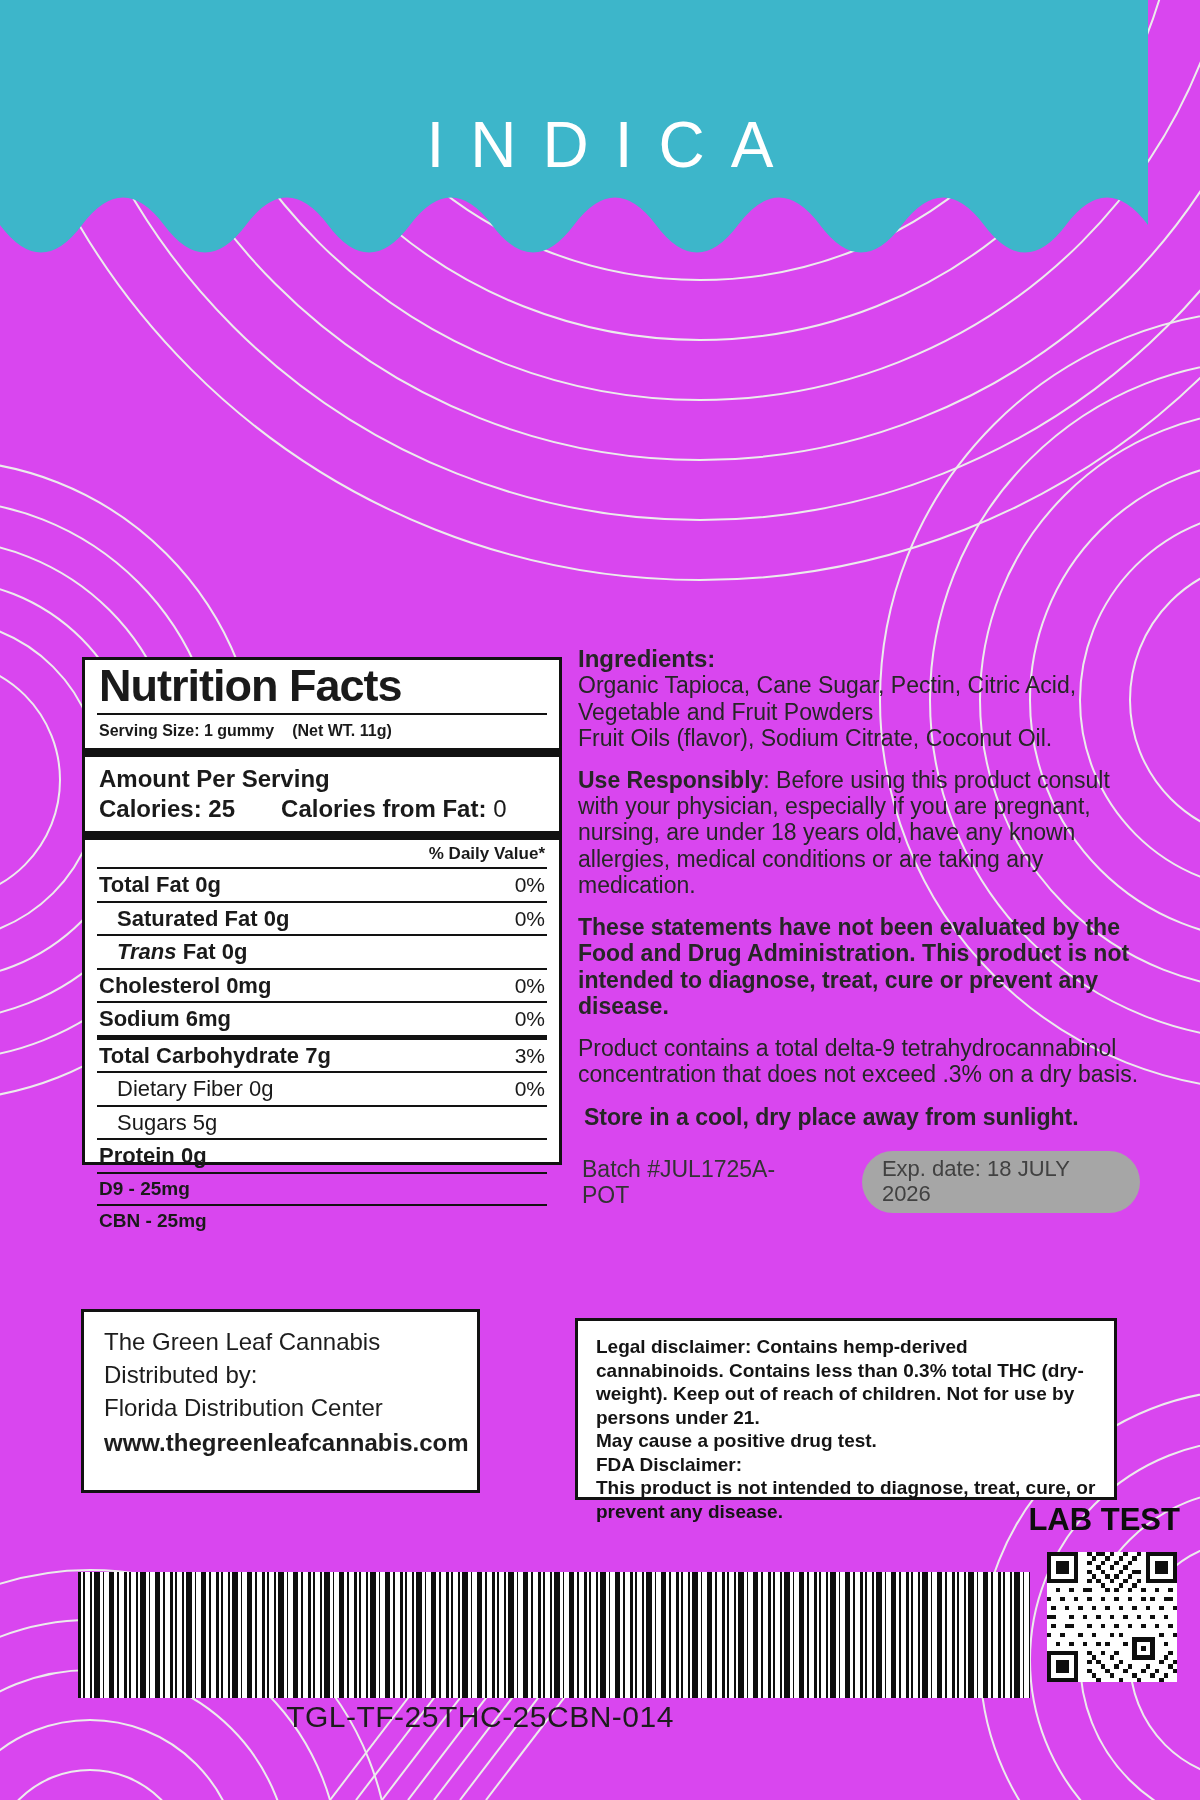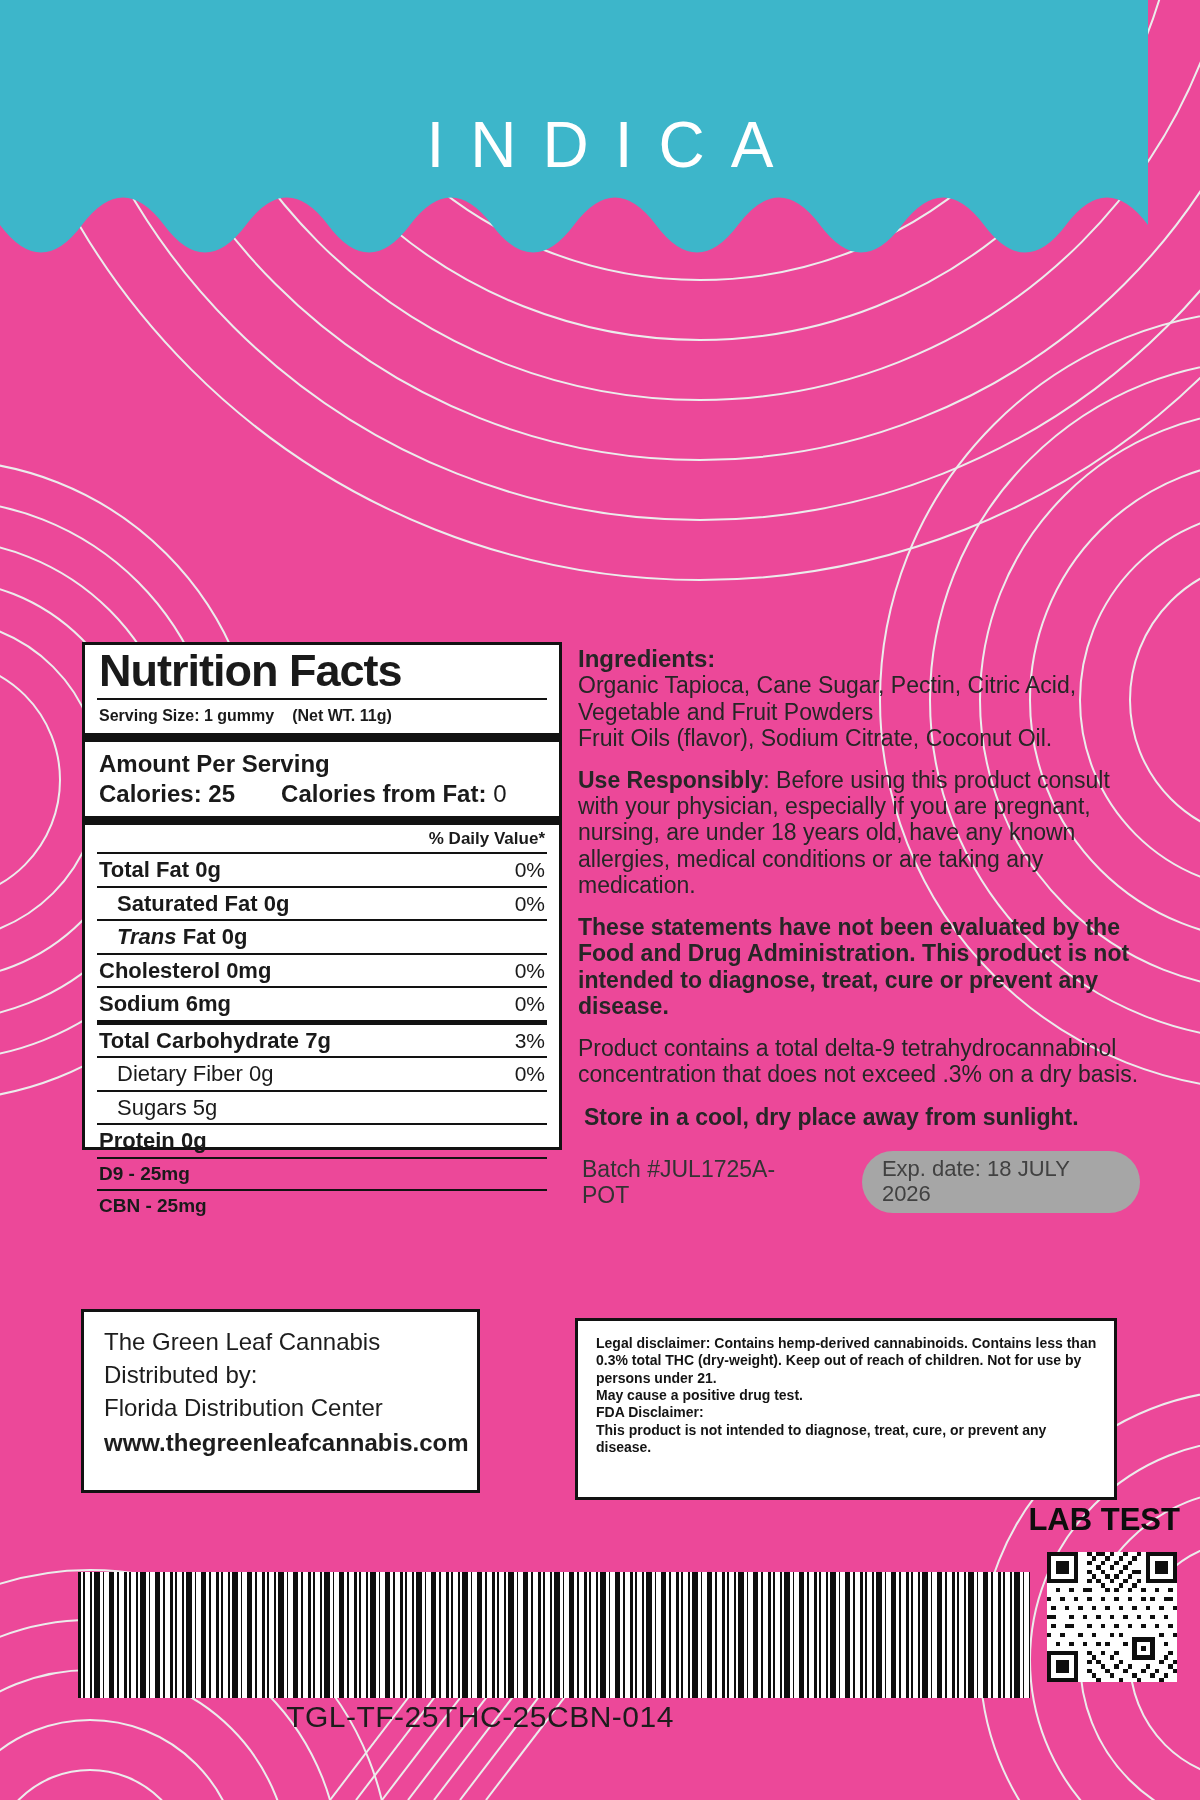--- a/index.html
+++ b/index.html
@@ -1,25 +1,25 @@
 <!DOCTYPE html>
 <html><head>
 <meta charset="utf-8">
 <style>
   html,body{margin:0;padding:0;background:#fff;}
-  #page{position:relative;width:1200px;height:1800px;background:#ec4899;overflow:hidden;
+  #page{position:relative;width:1200px;height:1800px;background:#d946ef;overflow:hidden;
         font-family:"Liberation Sans", sans-serif;color:#1a1a1a;}
   
   #contours{position:absolute;left:0;top:0;z-index:0;}
   
   #header-wave{position:absolute;left:0;top:0;z-index:1;}
   .strain-title{position:absolute;left:0;top:108px;width:1200px;text-align:center;z-index:2;
     color:#ffffff;font-size:64px;font-weight:400;letter-spacing:26px;text-indent:26px;}
   
-  .nf{position:absolute;left:82px;top:642px;width:480px;height:508px;border:3px solid #121212;
+  .nf{position:absolute;left:82px;top:657px;width:480px;height:508px;border:3px solid #121212;
       background:#fff;box-sizing:border-box;padding:0 12px;z-index:2;}
   .nf-title{font-size:45px;font-weight:900;letter-spacing:-1px;line-height:1.12;
       border-bottom:2px solid #121212;padding:1px 0 2px 2px;}
   .nf-serving{font-size:16px;font-weight:700;padding:7px 0 8px 2px;}
   .nf-serving .net{margin-left:18px;}
   .bar{height:9px;background:#121212;margin:0 -12px;}
   .nf-amount{font-size:24px;font-weight:700;padding:8px 0 0 2px;}
   .nf-cal{font-size:24px;font-weight:700;padding:2px 0 8px 2px;}
   .nf-cal .gap{display:inline-block;width:46px;}
   .nf-cal .val{font-weight:400;}
@@ -48,21 +48,21 @@
   
   .dist{position:absolute;left:81px;top:1309px;width:399px;height:184px;border:3px solid #121212;
       box-sizing:border-box;background:#fff;padding:13px 0 0 20px;z-index:2;font-size:24px;
       color:#1d1d1d;line-height:1.38;}
   .dist .row-ig{display:flex;align-items:center;margin-top:10px;font-weight:700;}
   .dist .ig-icon{width:26px;height:26px;margin-right:10px;}
   .dist .site{font-weight:700;margin-top:2px;}
   
   .legal{position:absolute;left:575px;top:1318px;width:542px;height:182px;border:3px solid #121212;
       box-sizing:border-box;background:#fff;padding:14px 16px 0 18px;z-index:2;
-      font-size:14px;line-height:1.24;color:#141414;font-weight:700;}
+      font-size:19px;line-height:1.24;color:#141414;font-weight:700;}
   
   .lab-test{position:absolute;left:980px;top:1502px;width:200px;text-align:right;z-index:2;
       font-size:31px;font-weight:800;color:#0d0d0d;}
   .qr{position:absolute;left:1047px;top:1552px;width:130px;height:130px;z-index:2;}
   .barcode{position:absolute;left:78px;top:1572px;width:952px;height:126px;z-index:2;background:#fff;
     background-image:repeating-linear-gradient(90deg,
       #0e0e0e 0 3px,#fff 3px 5px,#0e0e0e 5px 7px,#fff 7px 12px,#0e0e0e 12px 14px,#fff 14px 16px,
       #0e0e0e 16px 22px,#fff 22px 25px,#0e0e0e 25px 26px,#fff 26px 31px,#0e0e0e 31px 36px,#fff 36px 39px,
       #0e0e0e 39px 41px,#fff 41px 46px);}
   .barcode-text{position:absolute;left:180px;top:1700px;width:600px;text-align:center;z-index:2;

